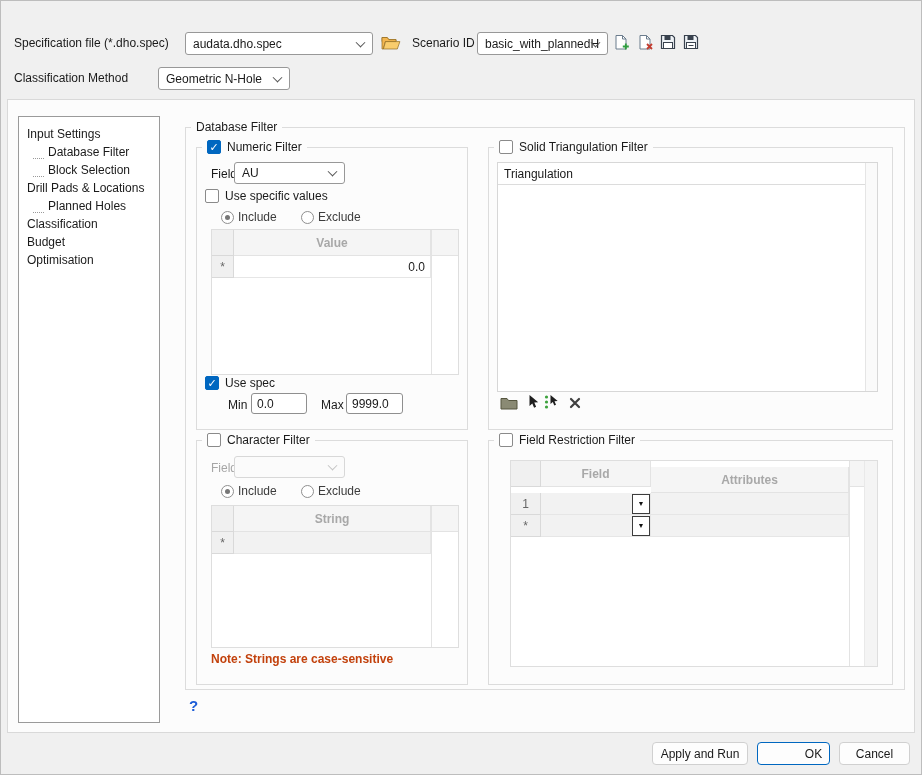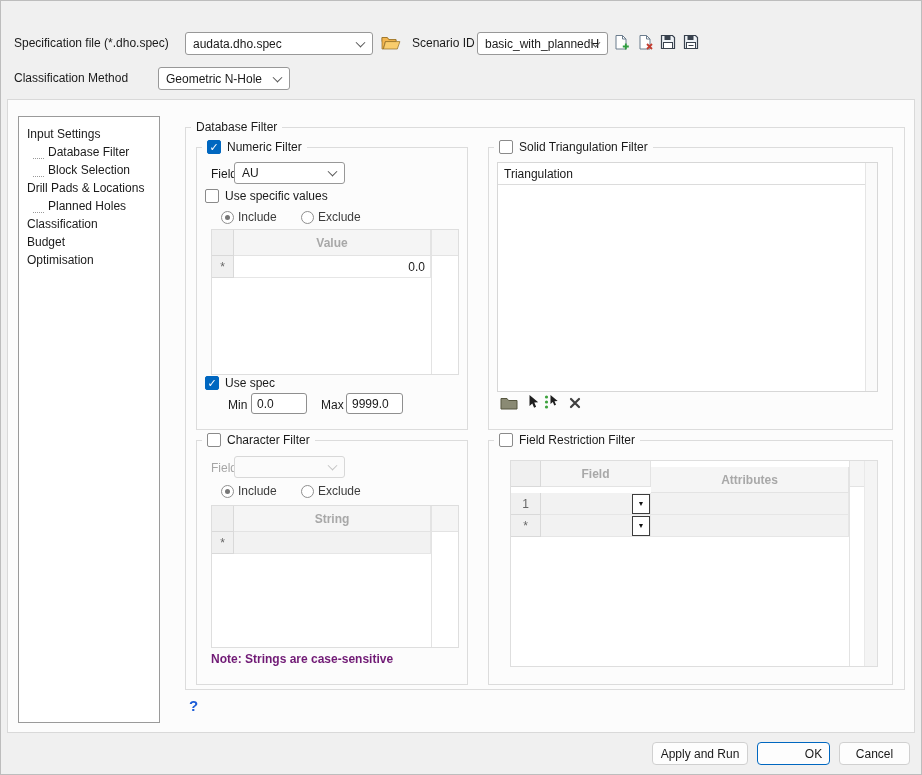--- a/index.html
+++ b/index.html
@@ -77,21 +77,21 @@
   
   .iconbtn { position:absolute; width:22px; height:21px; background:transparent; border:none;
              display:flex; align-items:center; justify-content:center; padding:0; }
 
   
   .btn { position:absolute; height:23px; background:#fdfdfd; border:1px solid #d0d0d0; border-radius:4px;
          font-family:inherit; font-size:12px; color:#1a1a1a; }
   .btn.primary { border-color:#0067c0; }
 
   .help { position:absolute; color:#1b5cd7; font-weight:bold; font-size:15px; }
-  .note { position:absolute; color:#701a75; font-weight:bold; white-space:nowrap; }
+  .note { position:absolute; color:#c2410c; font-weight:bold; white-space:nowrap; }
 </style>
 </head>
 <body>
 
 <span class="lbl" style="left:14px; top:36px;">Specification file (*.dho.spec)</span>
 
 <div class="cb" style="left:185px; top:32px; width:188px; height:23px;">
   <span>audata.dho.spec</span>
   <span class="chev"></span>
 </div>

